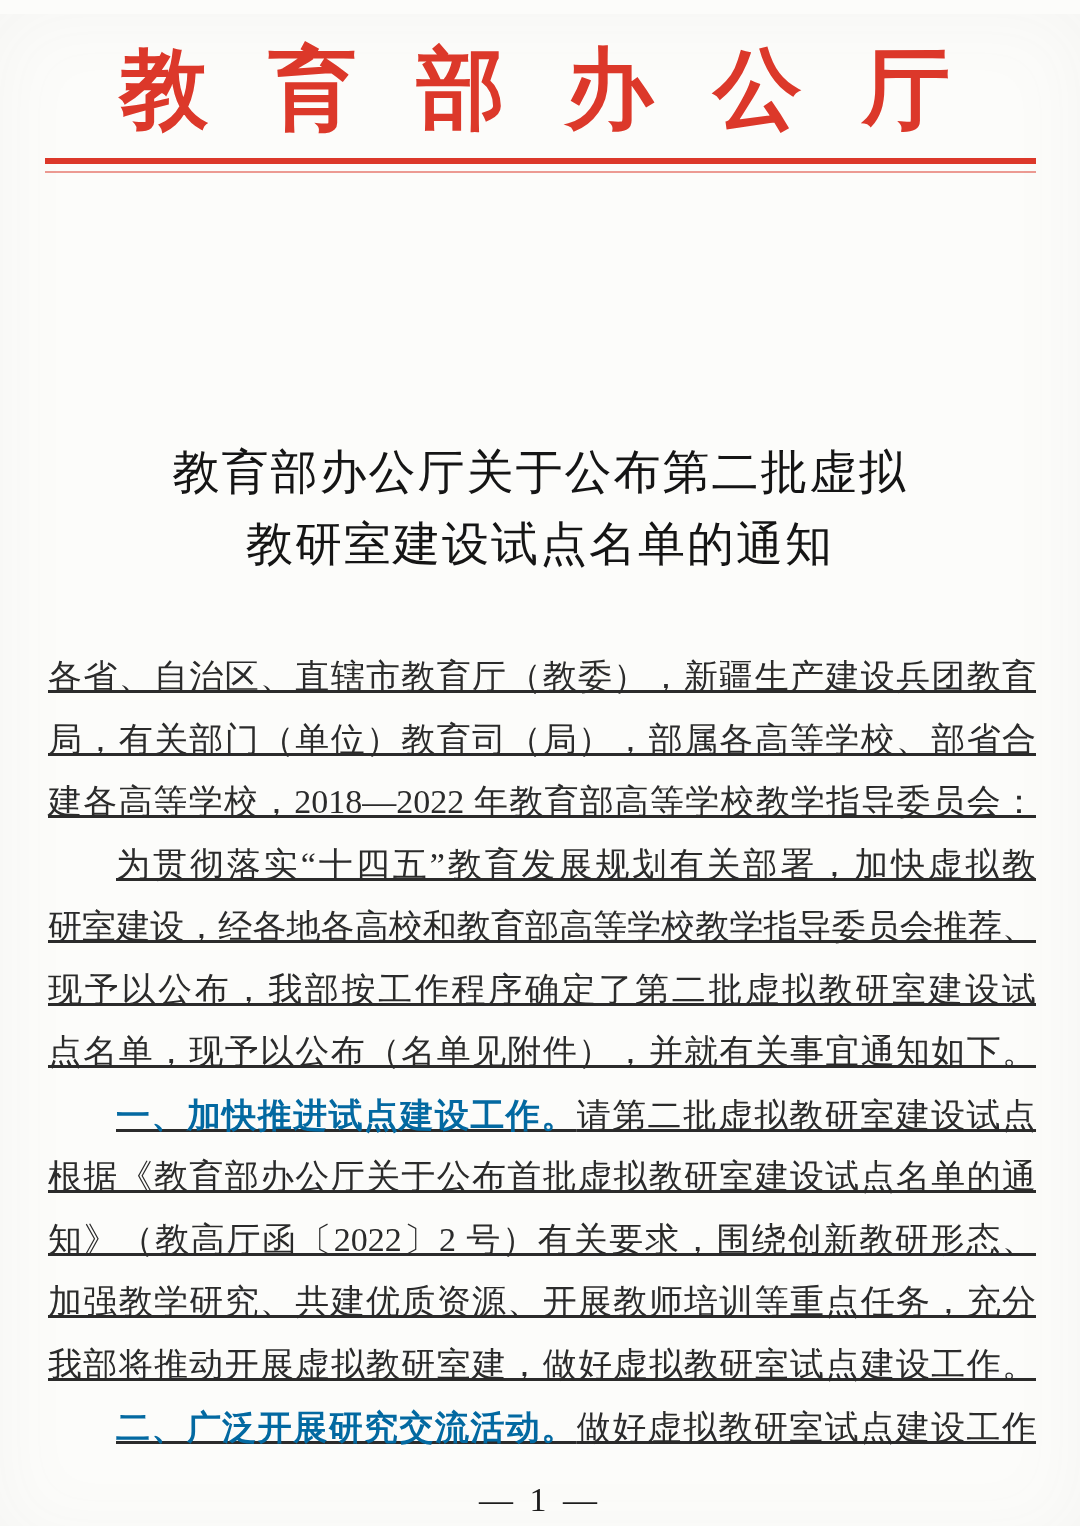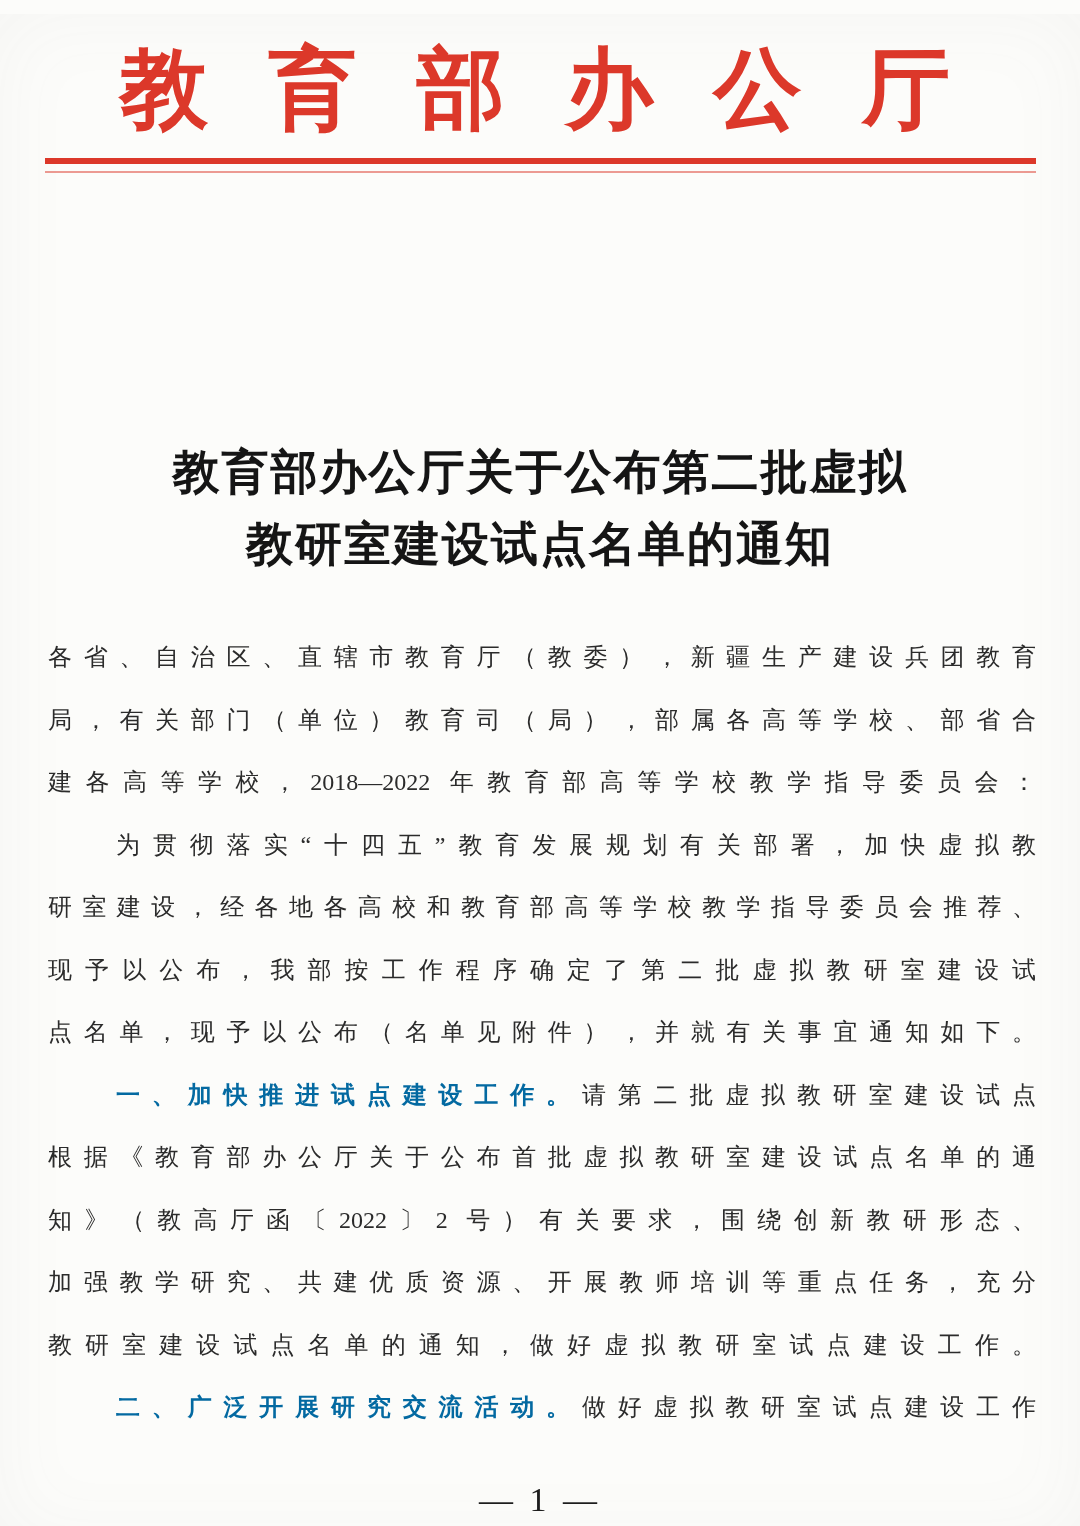--- a/index.html
+++ b/index.html
@@ -67,34 +67,35 @@
 
   
   .doc-title {
     position: absolute;
     top: 422px;
     left: 0;
     width: 100%;
     text-align: center;
     font-size: 47px;
     line-height: 72px;
-    font-weight: 700;
+    font-weight: 400;
     color: #151515;
     letter-spacing: 2px;
   }
 
   
   .doc-body {
     position: absolute;
-    top: 612px;
+    top: 632px;
     left: 48px;
     width: 988px;
-    font-size: 24px;
+    font-size: 34px;
     line-height: 62.5px;
     color: #2b2b2b;
+    text-decoration: underline;
   }
   .body-line {
     text-align: justify;
     text-align-last: justify;
     text-justify: inter-character;
     height: 62.5px;
     overflow: visible;
   }
   .body-line.indent {
     text-indent: 68px;
@@ -148,21 +149,21 @@
       <div class="body-line">点名单，现予以公布（名单见附件），并就有关事宜通知如下。</div>
     </div>
 
     <div>
       <div class="body-line indent">
         <span class="section-head">一、加快推进试点建设工作。</span><span>请第二批虚拟教研室建设试点</span>
       </div>
       <div class="body-line">根据《教育部办公厅关于公布首批虚拟教研室建设试点名单的通</div>
       <div class="body-line">知》（教高厅函〔2022〕2 号）有关要求，围绕创新教研形态、</div>
       <div class="body-line">加强教学研究、共建优质资源、开展教师培训等重点任务，充分</div>
-      <div class="body-line">教研室建设试点名单的通知，做好虚拟教研室试点建设工作。</div>
+      <div class="body-line">我部将推动开展虚拟教研室建，做好虚拟教研室试点建设工作。</div>
     </div>
 
     <div>
       <div class="body-line indent">
         <span class="section-head">二、广泛开展研究交流活动。</span><span>做好虚拟教研室试点建设工作</span>
       </div>
     </div>
 
   </div>
 

